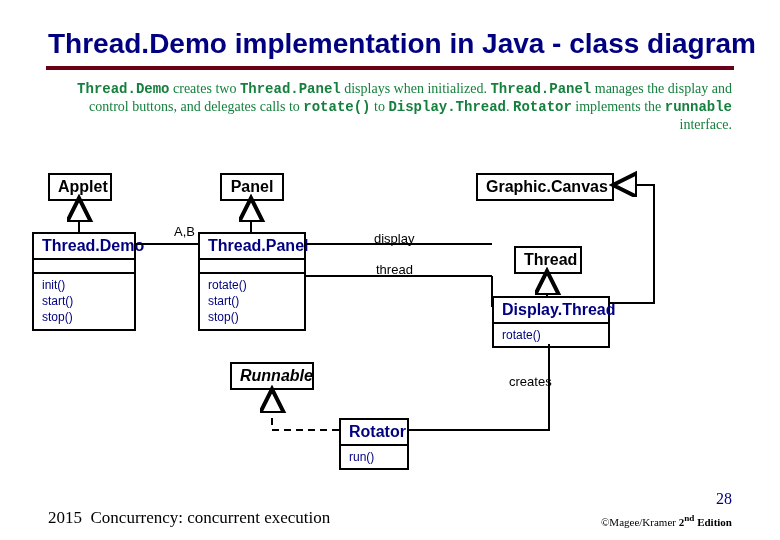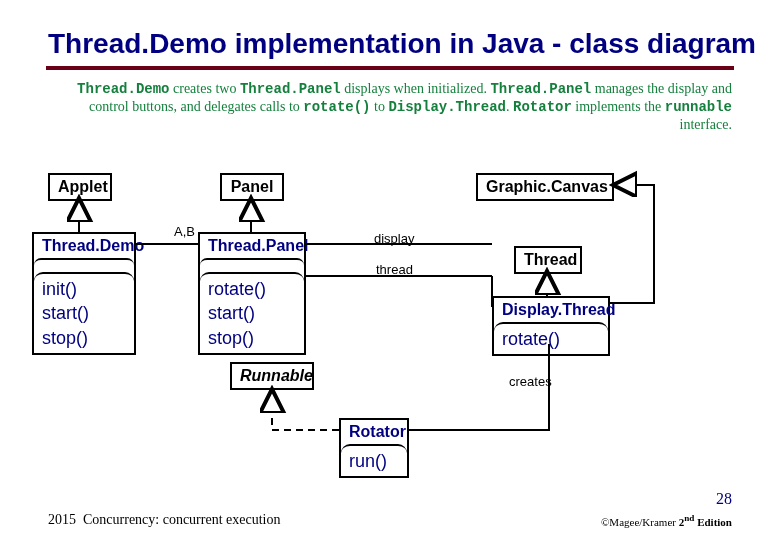--- a/index.html
+++ b/index.html
@@ -46,25 +46,24 @@
   }
   .box-title {
     padding: 3px 8px;
     font-weight: bold;
     text-align: center;
     white-space: nowrap;
   }
   .box-body {
     border-top: 2px solid black;
     padding: 3px 8px;
-    font-size: 18px;
+    font-size: 12px;
     line-height: 1.35;
     text-align: left;
     color: #000080;
-    border-radius: 9px;
   }
   .box-body.empty { min-height: 6px; }
   .navy { color: #000080; }
   .black { color: black; }
   .italic { font-style: italic; }
   svg.edges {
     position: absolute;
     top: 0; left: 0;
     width: 688px;
     height: 300px;
@@ -73,21 +72,21 @@
   .lbl {
     position: absolute;
     font-size: 13px;
     font-family: Arial, sans-serif;
   }
   .footer-year {
     position: absolute;
     bottom: 12px;
     left: 48px;
     font-family: 'Times New Roman', serif;
-    font-size: 14px;
+    font-size: 17px;
   }
   .footer-copy {
     position: absolute;
     bottom: 12px;
     right: 48px;
     font-family: 'Times New Roman', serif;
     font-size: 11px;
   }
   .page-no {
     position: absolute;

